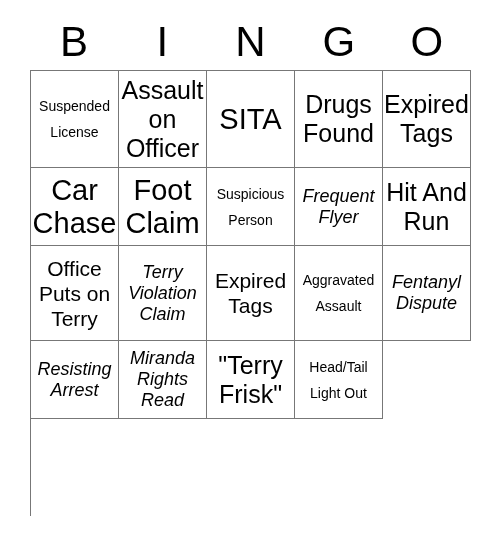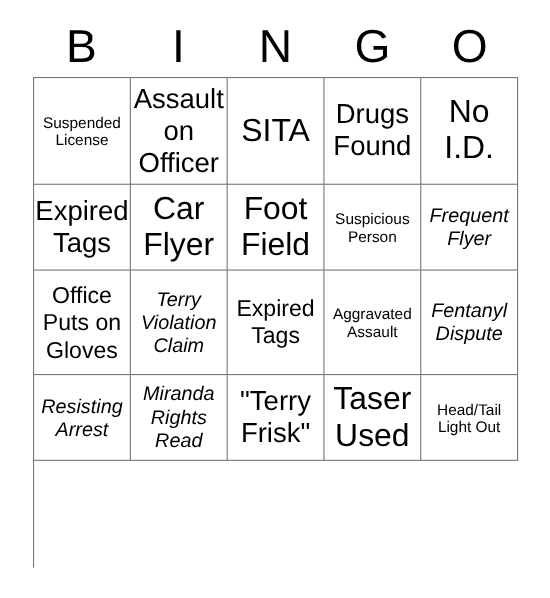--- a/index.html
+++ b/index.html
@@ -63,21 +63,21 @@
     text-align: center;
     padding: 1px 1px;
     overflow: hidden;
   }
   .cell-text {
     display: block;
     width: 100%;
     color: #000;
     white-space: pre-line;
   }
-  .fs-s   { font-size: 14px;   line-height: 16px; }
+  .fs-s   { font-size: 14px;   line-height: 26px; }
   .fs-m   { font-size: 18px;   line-height: 21px; font-style: italic; }
   .fs-l   { font-size: 21px;   line-height: 25px; }
   .fs-xl  { font-size: 25px;   line-height: 29px; }
   .fs-xxl { font-size: 29px;   line-height: 33px; }
 </style>
 </head>
 <body>
 
 <div class="card">
 
@@ -96,39 +96,39 @@
       <div class="cell">
         <span class="cell-text fs-xl">Assault on Officer</span>
       </div>
       <div class="cell">
         <span class="cell-text fs-xxl">SITA</span>
       </div>
       <div class="cell">
         <span class="cell-text fs-xl">Drugs Found</span>
       </div>
       <div class="cell">
-        <span class="cell-text fs-xxl">No I.D.</span>
-      </div>
-      <div class="cell">
         <span class="cell-text fs-xl">Expired Tags</span>
       </div>
       <div class="cell">
-        <span class="cell-text fs-xxl">Car Flyer</span>
+        <span class="cell-text fs-xxl">Car Chase</span>
       </div>
       <div class="cell">
-        <span class="cell-text fs-xxl">Foot Field</span>
+        <span class="cell-text fs-xxl">Foot Claim</span>
       </div>
       <div class="cell">
         <span class="cell-text fs-s">Suspicious Person</span>
       </div>
       <div class="cell">
         <span class="cell-text fs-m">Frequent Flyer</span>
       </div>
       <div class="cell">
-        <span class="cell-text fs-l">Office Puts on Gloves</span>
+        <span class="cell-text fs-xl">Hit And Run</span>
+      </div>
+      <div class="cell">
+        <span class="cell-text fs-l">Office Puts on Terry</span>
       </div>
       <div class="cell">
         <span class="cell-text fs-m">Terry Violation Claim</span>
       </div>
       <div class="cell">
         <span class="cell-text fs-l">Expired Tags</span>
       </div>
       <div class="cell">
         <span class="cell-text fs-s">Aggravated Assault</span>
       </div>
@@ -138,20 +138,17 @@
       <div class="cell">
         <span class="cell-text fs-m">Resisting Arrest</span>
       </div>
       <div class="cell">
         <span class="cell-text fs-m">Miranda Rights Read</span>
       </div>
       <div class="cell">
         <span class="cell-text fs-xl">"Terry Frisk"</span>
       </div>
       <div class="cell">
-        <span class="cell-text fs-xxl">Taser Used</span>
-      </div>
-      <div class="cell">
         <span class="cell-text fs-s">Head/Tail Light Out</span>
       </div>
     </div>
 
 </div>
 
 </body></html>

